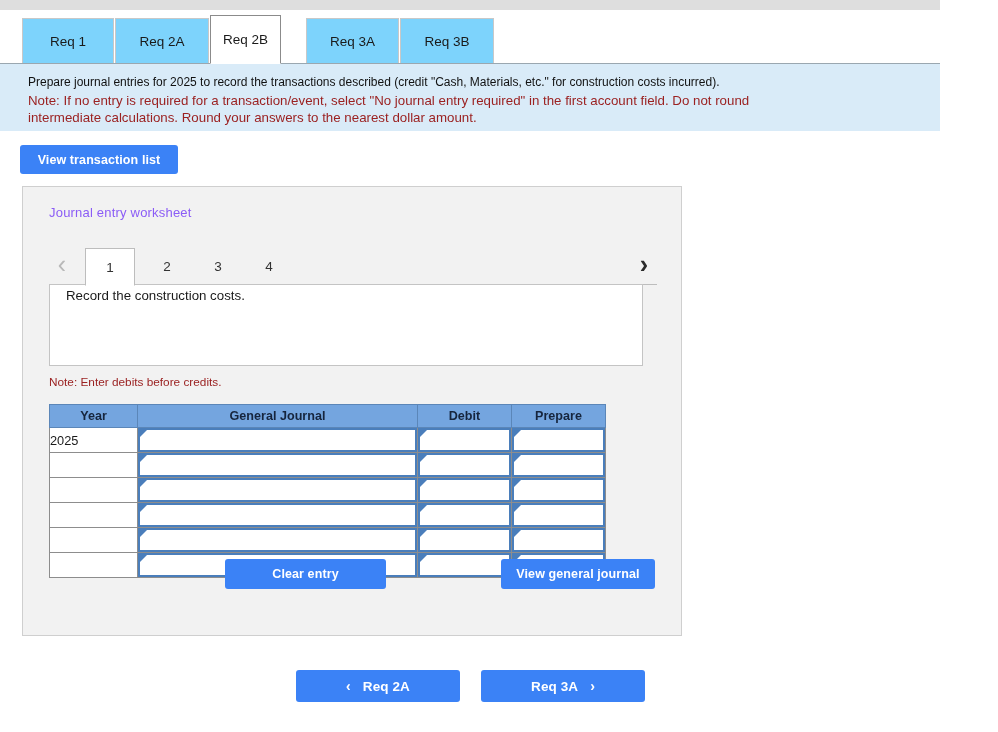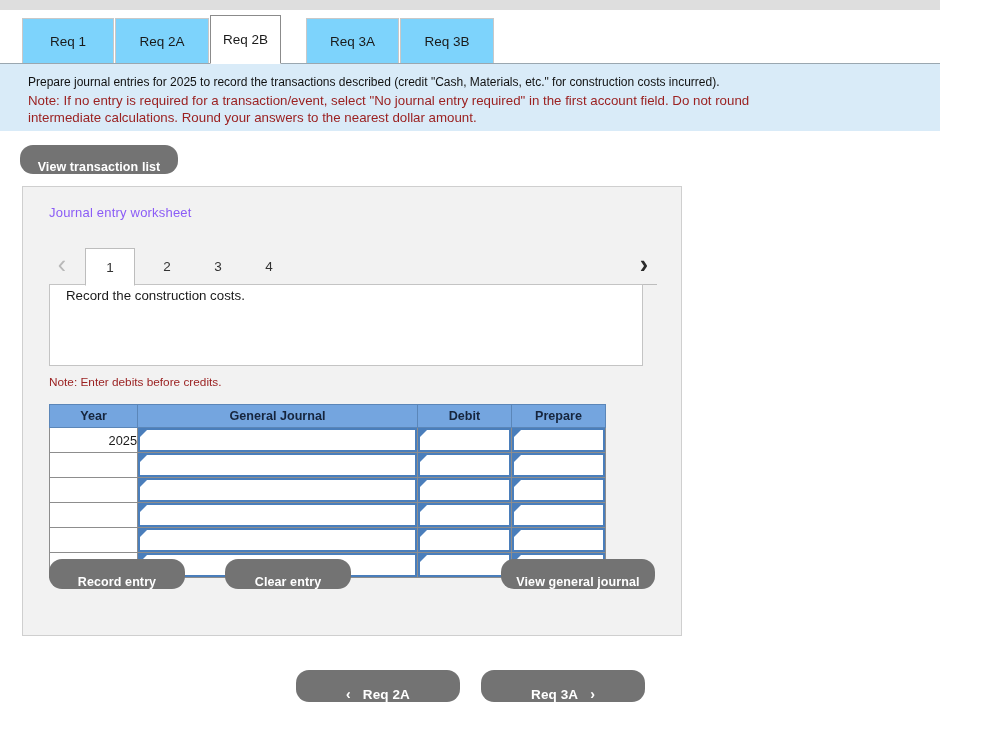--- a/index.html
+++ b/index.html
@@ -60,29 +60,29 @@
     white-space: nowrap;
   }
   .instr-note {
     font-size: 13.3px;
     line-height: 17.5px;
     color: #9b2222;
   }
 
   
   .btn {
-    background: #737373;
+    background: #3b82f6;
     color: #ffffff;
     border: none;
-    border-radius: 13px;
+    border-radius: 3px;
     font-family: "Liberation Sans", sans-serif;
     font-size: 12.5px;
     font-weight: bold;
     display: flex;
-    align-items: flex-end;
+    align-items: center;
     justify-content: center;
     cursor: pointer;
     user-select: none;
     letter-spacing: .1px;
   }
 
   .btn-view-transactions {
     position: absolute; left: 20px; top: 145px;
     width: 158px; height: 29px;
   }
@@ -174,21 +174,21 @@
     border: 1px solid #8d8d8d;
     height: 25px;
     padding: 0;
   }
   .col-year  { width: 88px; }
   .col-gj    { width: 280px; }
   .col-debit { width: 94px; }
   .col-credit{ width: 94px; }
 
   .year-cell {
-    text-align: right;
+    text-align: left;
     font-size: 12.8px;
     color: #1a1a1a;
   }
 
   
   .cellwrap {
     position: relative;
     width: 100%; height: 100%;
     border: 2px solid #4a7ebb;
     background: #ffffff;
@@ -197,21 +197,21 @@
   .cellwrap::before {
     content: "";
     position: absolute; left: 0px; top: 0px;
     width: 0; height: 0;
     border-top: 7px solid #4a7ebb;
     border-right: 7px solid transparent;
   }
 
   
   .btn-record  { position: absolute; left: 26px;  top: 372px; width: 136px; height: 30px; }
-  .btn-clear   { position: absolute; left: 202px; top: 372px; width: 126px; height: 30px; }
+  .btn-clear   { position: absolute; left: 202px; top: 372px; width: 161px; height: 30px; }
   .btn-viewgj  { position: absolute; left: 478px; top: 372px; width: 154px; height: 30px; }
 
   
   .btn-prev-req {
     position: absolute; left: 296px; top: 670px;
     width: 164px; height: 32px;
     font-size: 13.5px;
   }
   .btn-next-req {
     position: absolute; left: 481px; top: 670px;
@@ -370,23 +370,20 @@
         <td>
             <div class="cellwrap"></div>
           </td>
         <td>
             <div class="cellwrap"></div>
           </td>
       </tr>
     </tbody>
   </table>
 
-  <div class="btn btn-record">
-    <span>Record entry</span>
-  </div>
   <div class="btn btn-clear">
     <span>Clear entry</span>
   </div>
   <div class="btn btn-viewgj">
     <span>View general journal</span>
   </div>
 </div>
 
 <div class="btn btn-prev-req">
   <span class="navchev left">‹</span>

